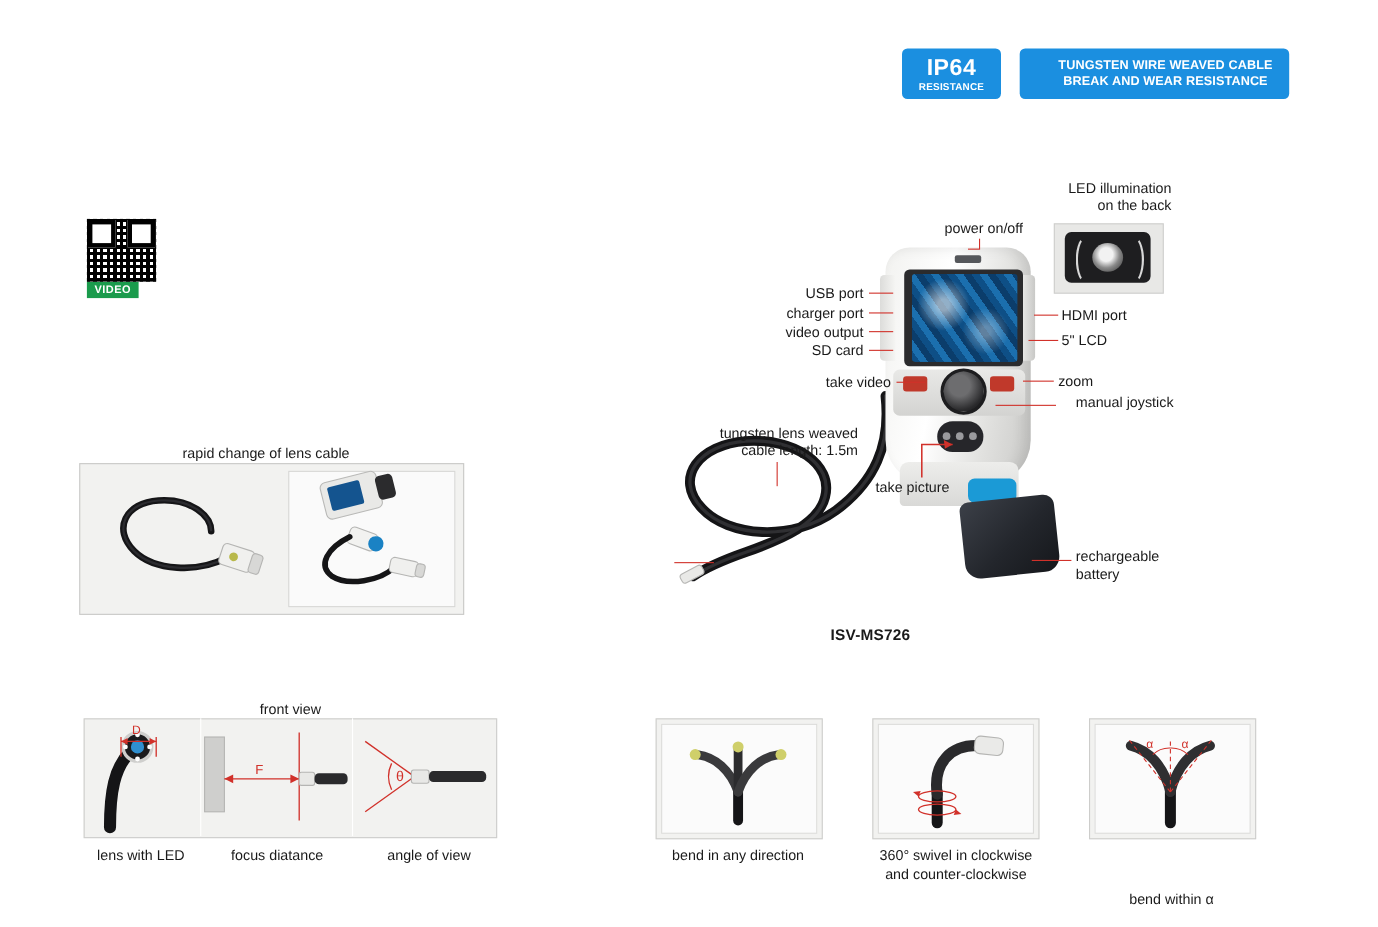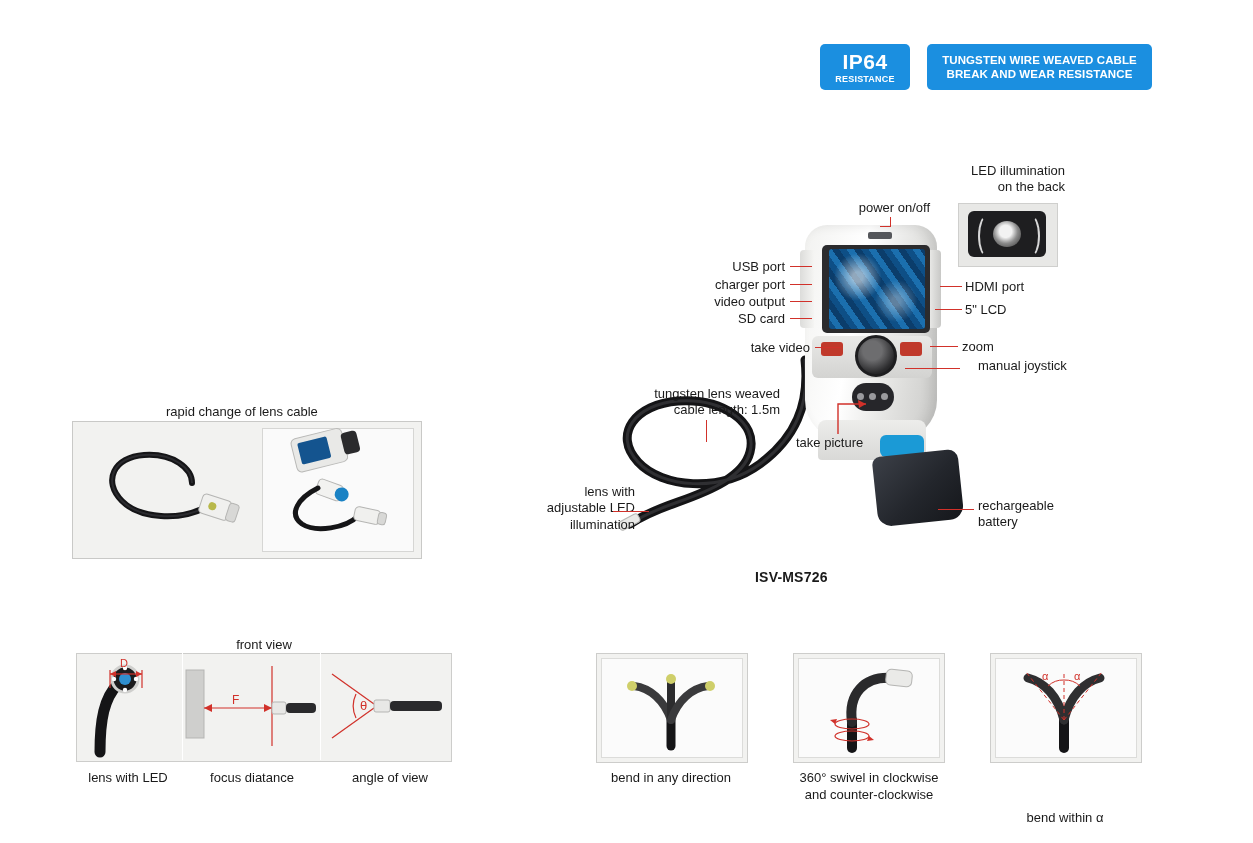--- a/index.html
+++ b/index.html
@@ -70,20 +70,21 @@
     color: #fff;
     text-align: center;
     display: flex;
     flex-direction: column;
     justify-content: center;
     align-items: center;
     line-height: 1.25;
     font-size: 11.5px;
     font-weight: bold;
     letter-spacing: 0.1px;
+    padding-left: 20px;
   }
 
   
   .qr-wrap {
     position: absolute;
     left: 79px;
     top: 199px;
     width: 63px;
   }
   .qr-code {
@@ -410,20 +411,24 @@
   <div class="badge-ip">
     <span class="big">IP64</span>
     <span class="small">RESISTANCE</span>
   </div>
 
   <div class="badge-wire">
     <span>TUNGSTEN WIRE WEAVED CABLE</span>
     <span>BREAK AND WEAR RESISTANCE</span>
   </div>
 
+  <div class="qr-wrap">
+    <div class="qr-code"></div>
+    <div class="qr-video">VIDEO</div>
+  </div>
 
   <div class="device">
 
     <div class="cable">
       <svg class="art" width="280" height="200" viewBox="0 0 280 200">
         <path d="M205,0 C210,45 195,78 160,104 C120,133 62,128 38,102 C12,74 36,44 78,41 C122,38 158,62 150,92 C144,116 112,130 78,142 C58,149 42,156 30,164" fill="none" stroke="#141416" stroke-width="9" stroke-linecap="round"></path>
         <path d="M205,0 C210,45 195,78 160,104 C120,133 62,128 38,102 C12,74 36,44 78,41 C122,38 158,62 150,92 C144,116 112,130 78,142 C58,149 42,156 30,164" fill="none" stroke="#3a3a3e" stroke-width="3" stroke-linecap="round" opacity="0.7"></path>
         <rect x="18" y="158" width="22" height="9" rx="3" transform="rotate(-28 28 162)" fill="#e9e9e7" stroke="#b6b6b4"></rect>
       </svg>
     </div>
@@ -495,25 +500,20 @@
     <span>cable length: 1.5m</span>
   </div>
   <div class="line" style="left:706px;top:420px;width:1px;height:22px;"></div>
 
   <div class="lbl" style="left:796px;top:435px;">take picture</div>
   <svg class="art" style="left:832px;top:390px;" width="40" height="48" viewBox="0 0 40 48">
     <path d="M6,44 L6,14 L34,14" fill="none" stroke="#d1312a" stroke-width="1.4"></path>
     <path d="M34,14 L26,10 L27,18 Z" fill="#d1312a"></path>
   </svg>
 
-  <div class="lbl c" style="left:510px;top:484px;width:125px;">
-    <span>lens with</span><br>
-    <span>adjustable LED</span><br>
-    <span>illumination</span>
-  </div>
   <div class="line" style="left:613px;top:511px;width:36px;"></div>
 
   <div class="lbl" style="left:978px;top:498px;">
     <span>rechargeable</span><br>
     <span>battery</span>
   </div>
   <div class="line" style="left:938px;top:509px;width:36px;"></div>
 
   <div class="model-name">ISV-MS726</div>
 

